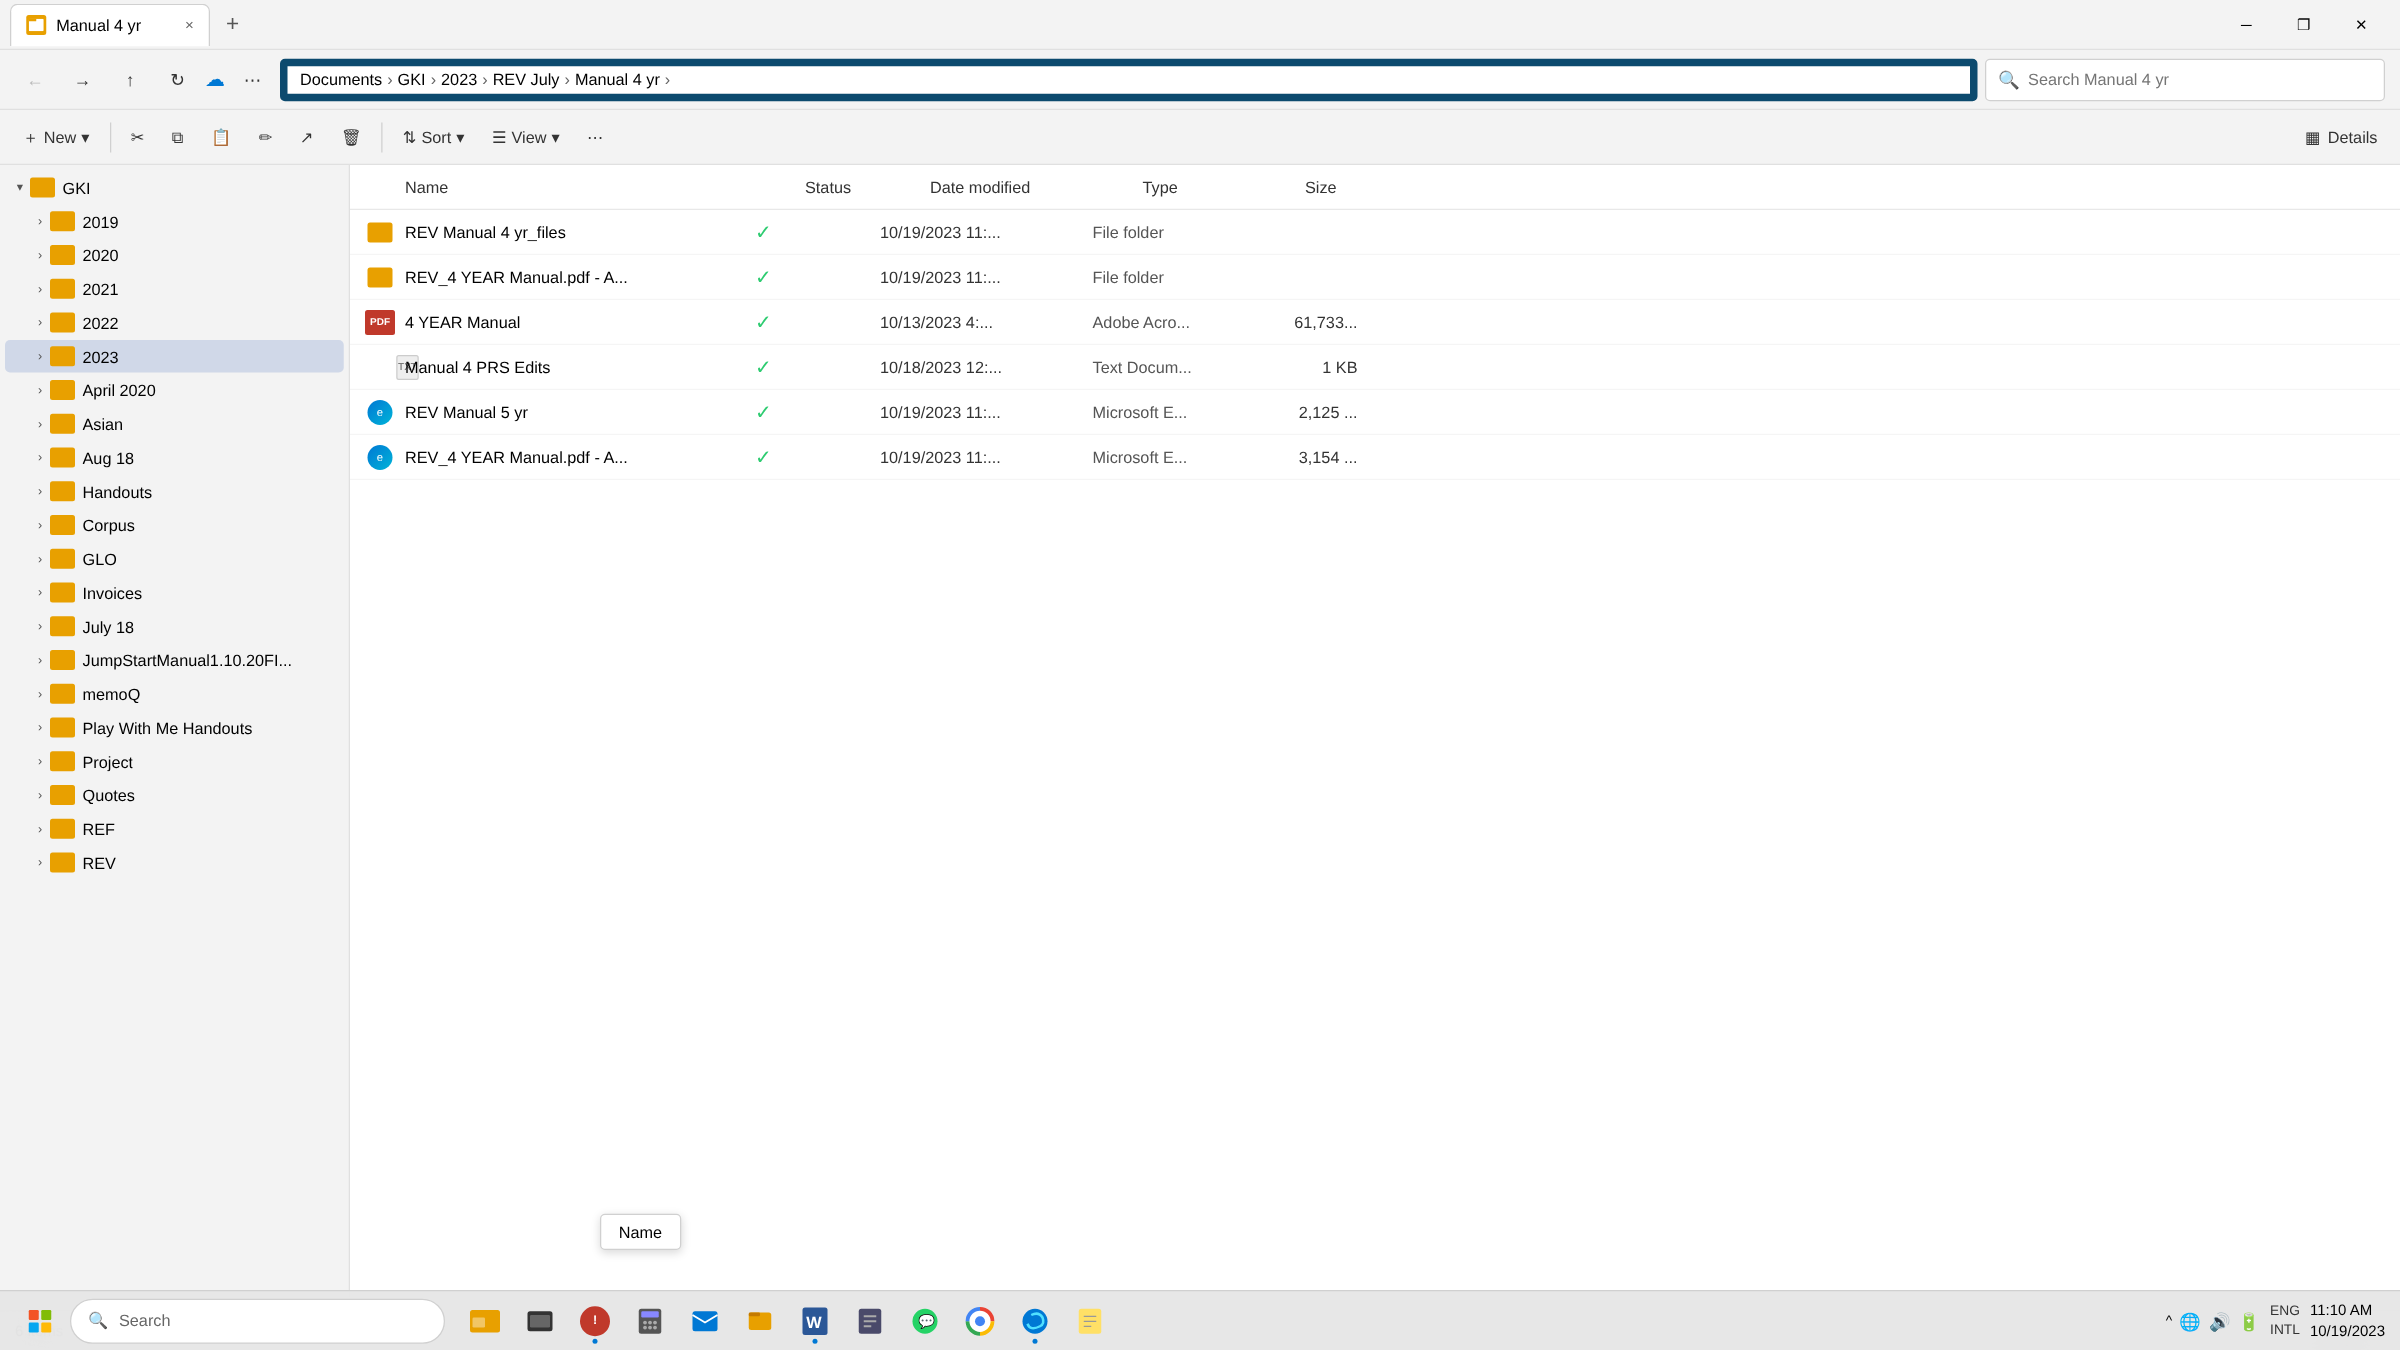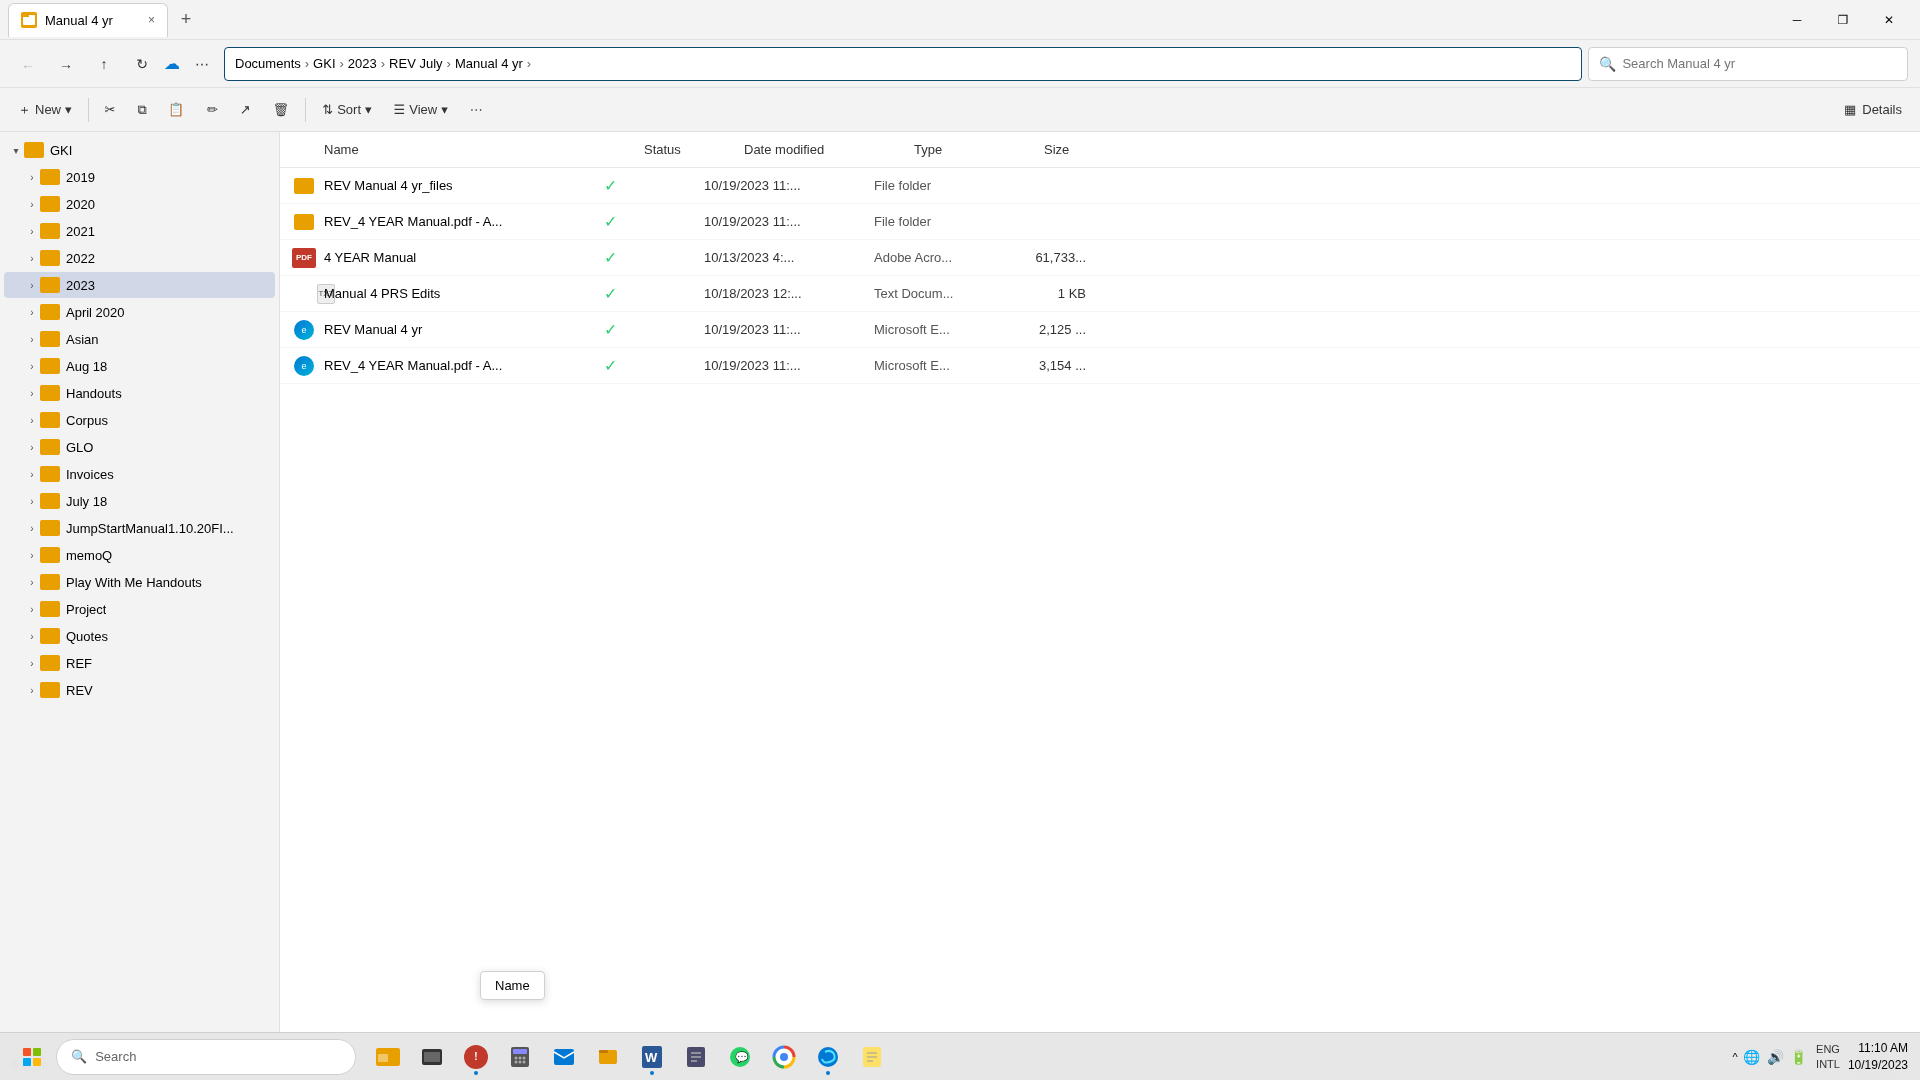--- a/index.html
+++ b/index.html
@@ -24,21 +24,21 @@
 
     
     .nav-bar {
       display: flex; align-items: center; background: #f3f3f3; height: 48px; padding: 0 12px; gap: 6px;
       border-bottom: 1px solid #e0e0e0;
     }
     .nav-btn { width: 32px; height: 32px; border: none; background: transparent; cursor: pointer; border-radius: 4px; display: flex; align-items: center; justify-content: center; color: #333; font-size: 14px; }
     .nav-btn.disabled { color: #bbb; cursor: default; }
     .cloud-icon { color: #0078d4; font-size: 16px; }
     .breadcrumb {
-      flex: 1; display: flex; align-items: center; background: #fff; border: 1px solid #0c4a6e;
+      flex: 1; display: flex; align-items: center; background: #fff; border: 6px solid #0c4a6e;
       border-radius: 4px; height: 34px; padding: 0 10px; gap: 4px; font-size: 13px; cursor: text;
     }
     .breadcrumb-sep { color: #666; }
     .search-box {
       display: flex; align-items: center; background: #fff; border: 1px solid #d0d0d0;
       border-radius: 4px; height: 34px; padding: 0 10px; width: 320px; gap: 6px;
     }
     .search-box input { border: none; outline: none; font-size: 13px; flex: 1; background: transparent; color: #666; }
     .search-icon-btn { color: #555; font-size: 14px; }
 
@@ -116,21 +116,21 @@
       background: rgba(230,230,230,0.95); backdrop-filter: blur(20px);
       border-top: 1px solid #d0d0d0; display: flex; align-items: center; padding: 0 12px; gap: 4px;
     }
     .start-btn { width: 40px; height: 40px; display: flex; align-items: center; justify-content: center; cursor: pointer; border-radius: 4px; }
     .search-taskbar { display: flex; align-items: center; background: #fff; border: 1px solid #d0d0d0; border-radius: 20px; height: 36px; padding: 0 14px; gap: 8px; width: 300px; cursor: text; }
     .search-taskbar span { font-size: 13px; color: #666; }
     .taskbar-app { width: 40px; height: 40px; display: flex; align-items: center; justify-content: center; cursor: pointer; border-radius: 6px; position: relative; }
     .taskbar-app.active::after { content: ''; position: absolute; bottom: 2px; left: 50%; transform: translateX(-50%); width: 4px; height: 4px; background: #0078d4; border-radius: 50%; }
     .taskbar-right { margin-left: auto; display: flex; align-items: center; gap: 8px; font-size: 12px; }
     .sys-tray { display: flex; align-items: center; gap: 6px; }
-    .datetime { text-align: right; line-height: 1.4; font-size: 12px; }
+    .datetime { line-height: 1.4; font-size: 12px; }
     .lang-indicator { font-size: 11px; color: #333; text-align: center; line-height: 1.3; }
 
     
     .word-tooltip {
       position: fixed; bottom: 80px; left: 480px;
       background: #fff; border: 1px solid #d0d0d0; border-radius: 4px;
       padding: 6px 14px; font-size: 13px; box-shadow: 0 2px 8px rgba(0,0,0,0.15);
     }
 
     
@@ -390,21 +390,21 @@
       <div class="file-name-text">Manual 4 PRS Edits</div>
       <div class="file-col-status"><span class="status-ok">✓</span></div>
       <div class="file-col-date">10/18/2023 12:...</div>
       <div class="file-col-type">Text Docum...</div>
       <div class="file-col-size">1 KB</div>
     </div>
         <div class="file-row">
       <div class="file-icon">
             <div class="edge-icon">e</div>
           </div>
-      <div class="file-name-text">REV Manual 4 yr</div>
+      <div class="file-name-text">REV Manual 5 yr</div>
       <div class="file-col-status"><span class="status-ok">✓</span></div>
       <div class="file-col-date">10/19/2023 11:...</div>
       <div class="file-col-type">Microsoft E...</div>
       <div class="file-col-size">2,125 ...</div>
     </div>
         <div class="file-row">
       <div class="file-icon">
             <div class="edge-icon">e</div>
           </div>
       <div class="file-name-text">REV_4 YEAR Manual.pdf - A...</div>

